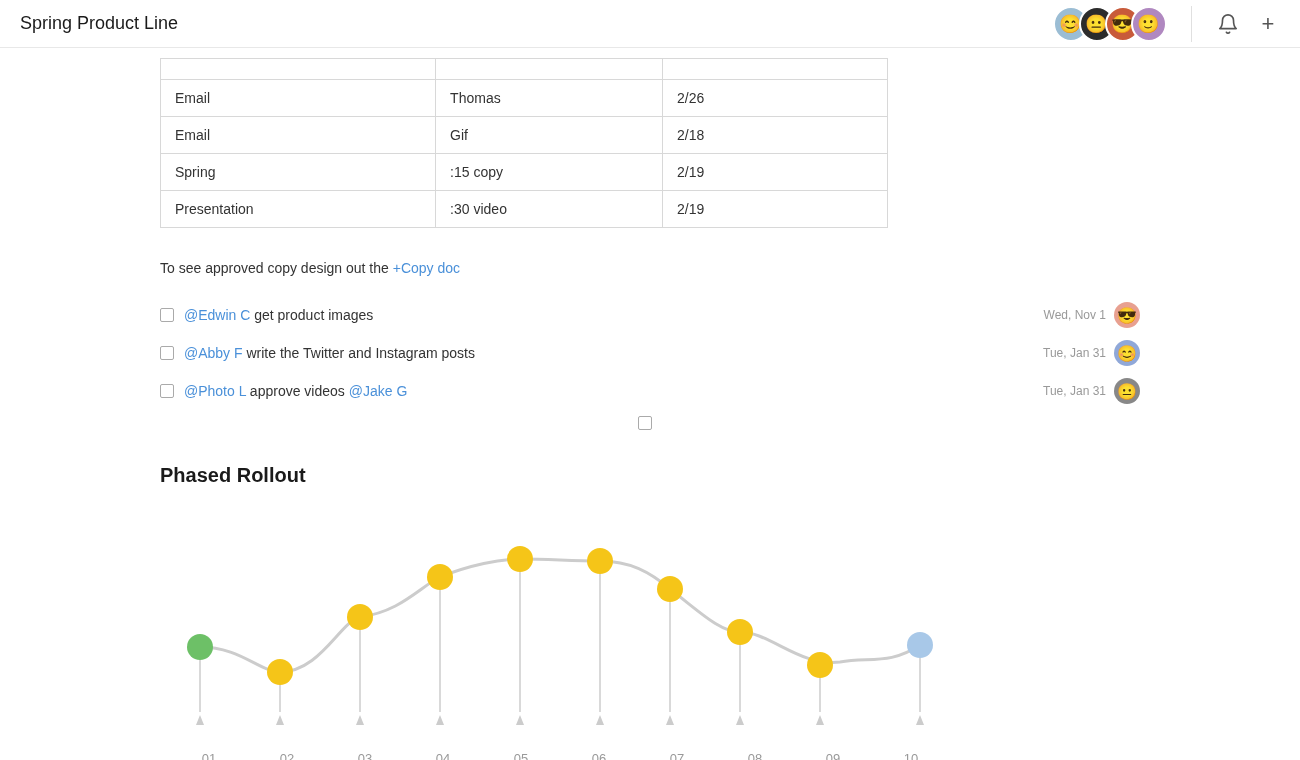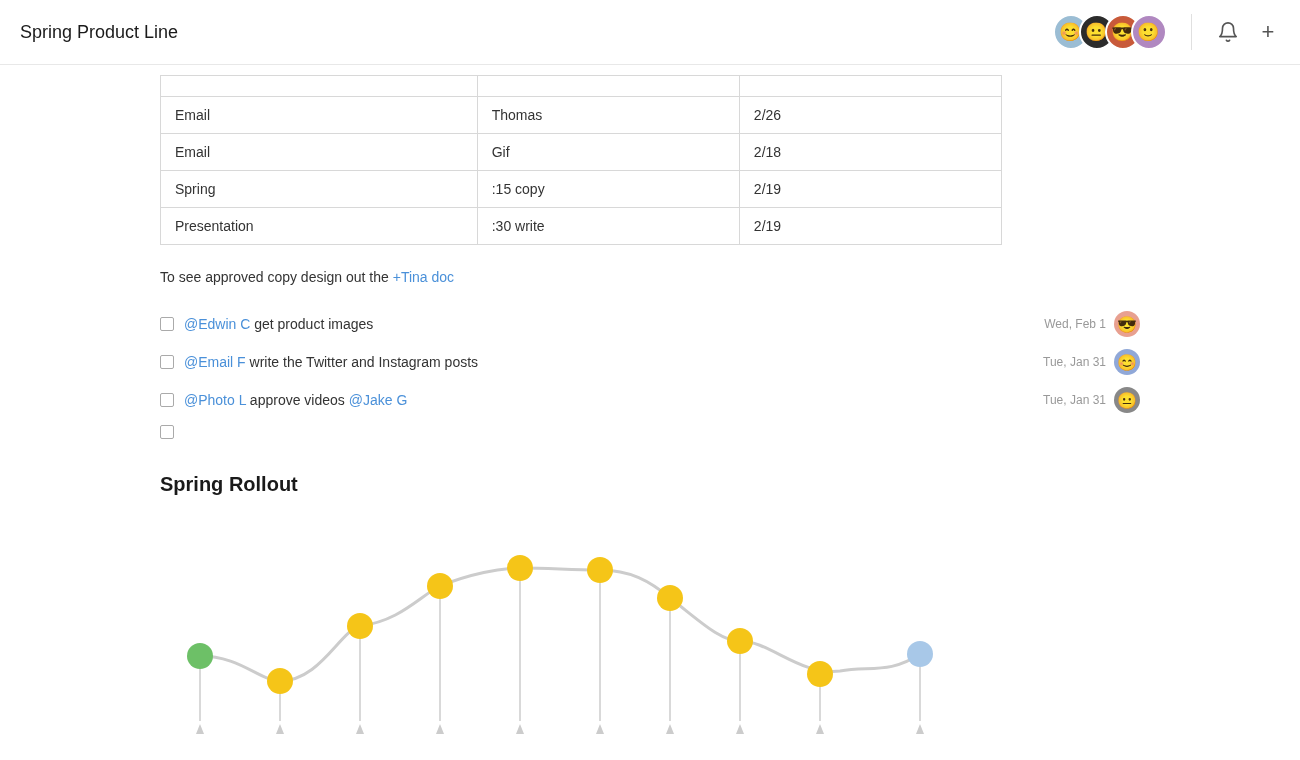--- a/index.html
+++ b/index.html
@@ -4,21 +4,21 @@
   <style>
     * { box-sizing: border-box; margin: 0; padding: 0; }
     body { font-family: -apple-system, BlinkMacSystemFont, 'Segoe UI', sans-serif; background: #fff; color: #333; font-size: 14px; }
 
     
     .header {
       display: flex;
       align-items: center;
       justify-content: space-between;
       padding: 0 20px;
-      height: 65px;
+      height: 48px;
       border-bottom: 1px solid #e8e8e8;
     }
     .header-title {
       font-size: 18px;
       font-weight: 500;
       color: #1a1a1a;
     }
     .header-right {
       display: flex;
       align-items: center;
@@ -62,22 +62,22 @@
 
     
     .main {
       padding: 0 160px;
       padding-top: 10px;
     }
 
     
     .content-table {
       border-collapse: collapse;
-      width: 842px;
-      margin-bottom: 24px;
+      width: 728px;
+      margin-bottom: 32px;
     }
     .content-table td {
       border: 1px solid #d8d8d8;
       padding: 10px 14px;
       color: #333;
       font-size: 14px;
     }
     .content-table tr:first-child td {
       border-top: 1px solid #d8d8d8;
     }
@@ -95,20 +95,21 @@
 
     
     .task-list {
       margin-bottom: 28px;
     }
     .task-item {
       display: flex;
       align-items: center;
       padding: 6px 0;
       position: relative;
+      justify-content: center;
     }
     .task-checkbox {
       width: 14px;
       height: 14px;
       border: 1.5px solid #aaa;
       border-radius: 2px;
       margin-right: 10px;
       flex-shrink: 0;
       cursor: pointer;
     }
@@ -219,62 +220,62 @@
           <td>Gif</td>
           <td>2/18</td>
         </tr>
         <tr>
           <td>Spring</td>
           <td>:15 copy</td>
           <td>2/19</td>
         </tr>
         <tr>
           <td>Presentation</td>
-          <td>:30 write</td>
+          <td>:30 video</td>
           <td>2/19</td>
         </tr>
       </tbody>
   </table>
 
   <p class="copy-doc-line">
-    <span>To see approved copy design out the </span><span class="copy-doc-link">+Tina doc</span>
+    <span>To see approved copy design out the </span><span class="copy-doc-link">+Copy doc</span>
   </p>
 
   <div class="task-list" id="task-list">
       <div class="task-item">
         <div class="task-checkbox"></div>
         <div class="task-text"><span class="task-mention">@Edwin C</span><span> get product images</span></div>
         <div class="task-meta">
-      <span class="task-date">Wed, Feb 1</span>
+      <span class="task-date">Wed, Nov 1</span>
       <div class="task-avatar" style="background:#e8a090; font-size:16px;">😎</div>
     </div>
       </div>
       <div class="task-item">
         <div class="task-checkbox"></div>
-        <div class="task-text"><span class="task-mention">@Email F</span><span> write the Twitter and Instagram posts</span></div>
+        <div class="task-text"><span class="task-mention">@Abby F</span><span> write the Twitter and Instagram posts</span></div>
         <div class="task-meta">
       <span class="task-date">Tue, Jan 31</span>
       <div class="task-avatar" style="background:#90a8d8; font-size:16px;">😊</div>
     </div>
       </div>
       <div class="task-item">
         <div class="task-checkbox"></div>
         <div class="task-text"><span class="task-mention">@Photo L</span><span> approve videos </span><span class="task-mention">@Jake G</span></div>
         <div class="task-meta">
       <span class="task-date">Tue, Jan 31</span>
       <div class="task-avatar" style="background:#888; font-size:16px;">😐</div>
     </div>
       </div>
       <div class="task-item">
         <div class="task-checkbox"></div>
       </div>
     </div>
 
   <div>
-    <div class="section-title">Spring Rollout</div>
+    <div class="section-title">Phased Rollout</div>
 
     <div class="chart-container">
       <svg class="chart-svg" viewBox="0 0 800 220">
 
         <path d="M 40,130 C 80,130 100,155 120,155 C 160,155 180,105 200,100 C 240,95 260,70 280,60 C 310,48 340,42 360,42 C 390,42 410,44 440,44 C 470,44 490,55 510,72 C 540,95 560,115 580,115 C 610,115 640,150 680,145 C 710,140 730,148 760,128" fill="none" stroke="#ccc" stroke-width="3" stroke-linecap="round"></path>
 
         <line x1="40" y1="130" x2="40" y2="195" stroke="#ccc" stroke-width="1.5"></line>
         <line x1="120" y1="155" x2="120" y2="195" stroke="#ccc" stroke-width="1.5"></line>
         <line x1="200" y1="100" x2="200" y2="195" stroke="#ccc" stroke-width="1.5"></line>
         <line x1="280" y1="60" x2="280" y2="195" stroke="#ccc" stroke-width="1.5"></line>

